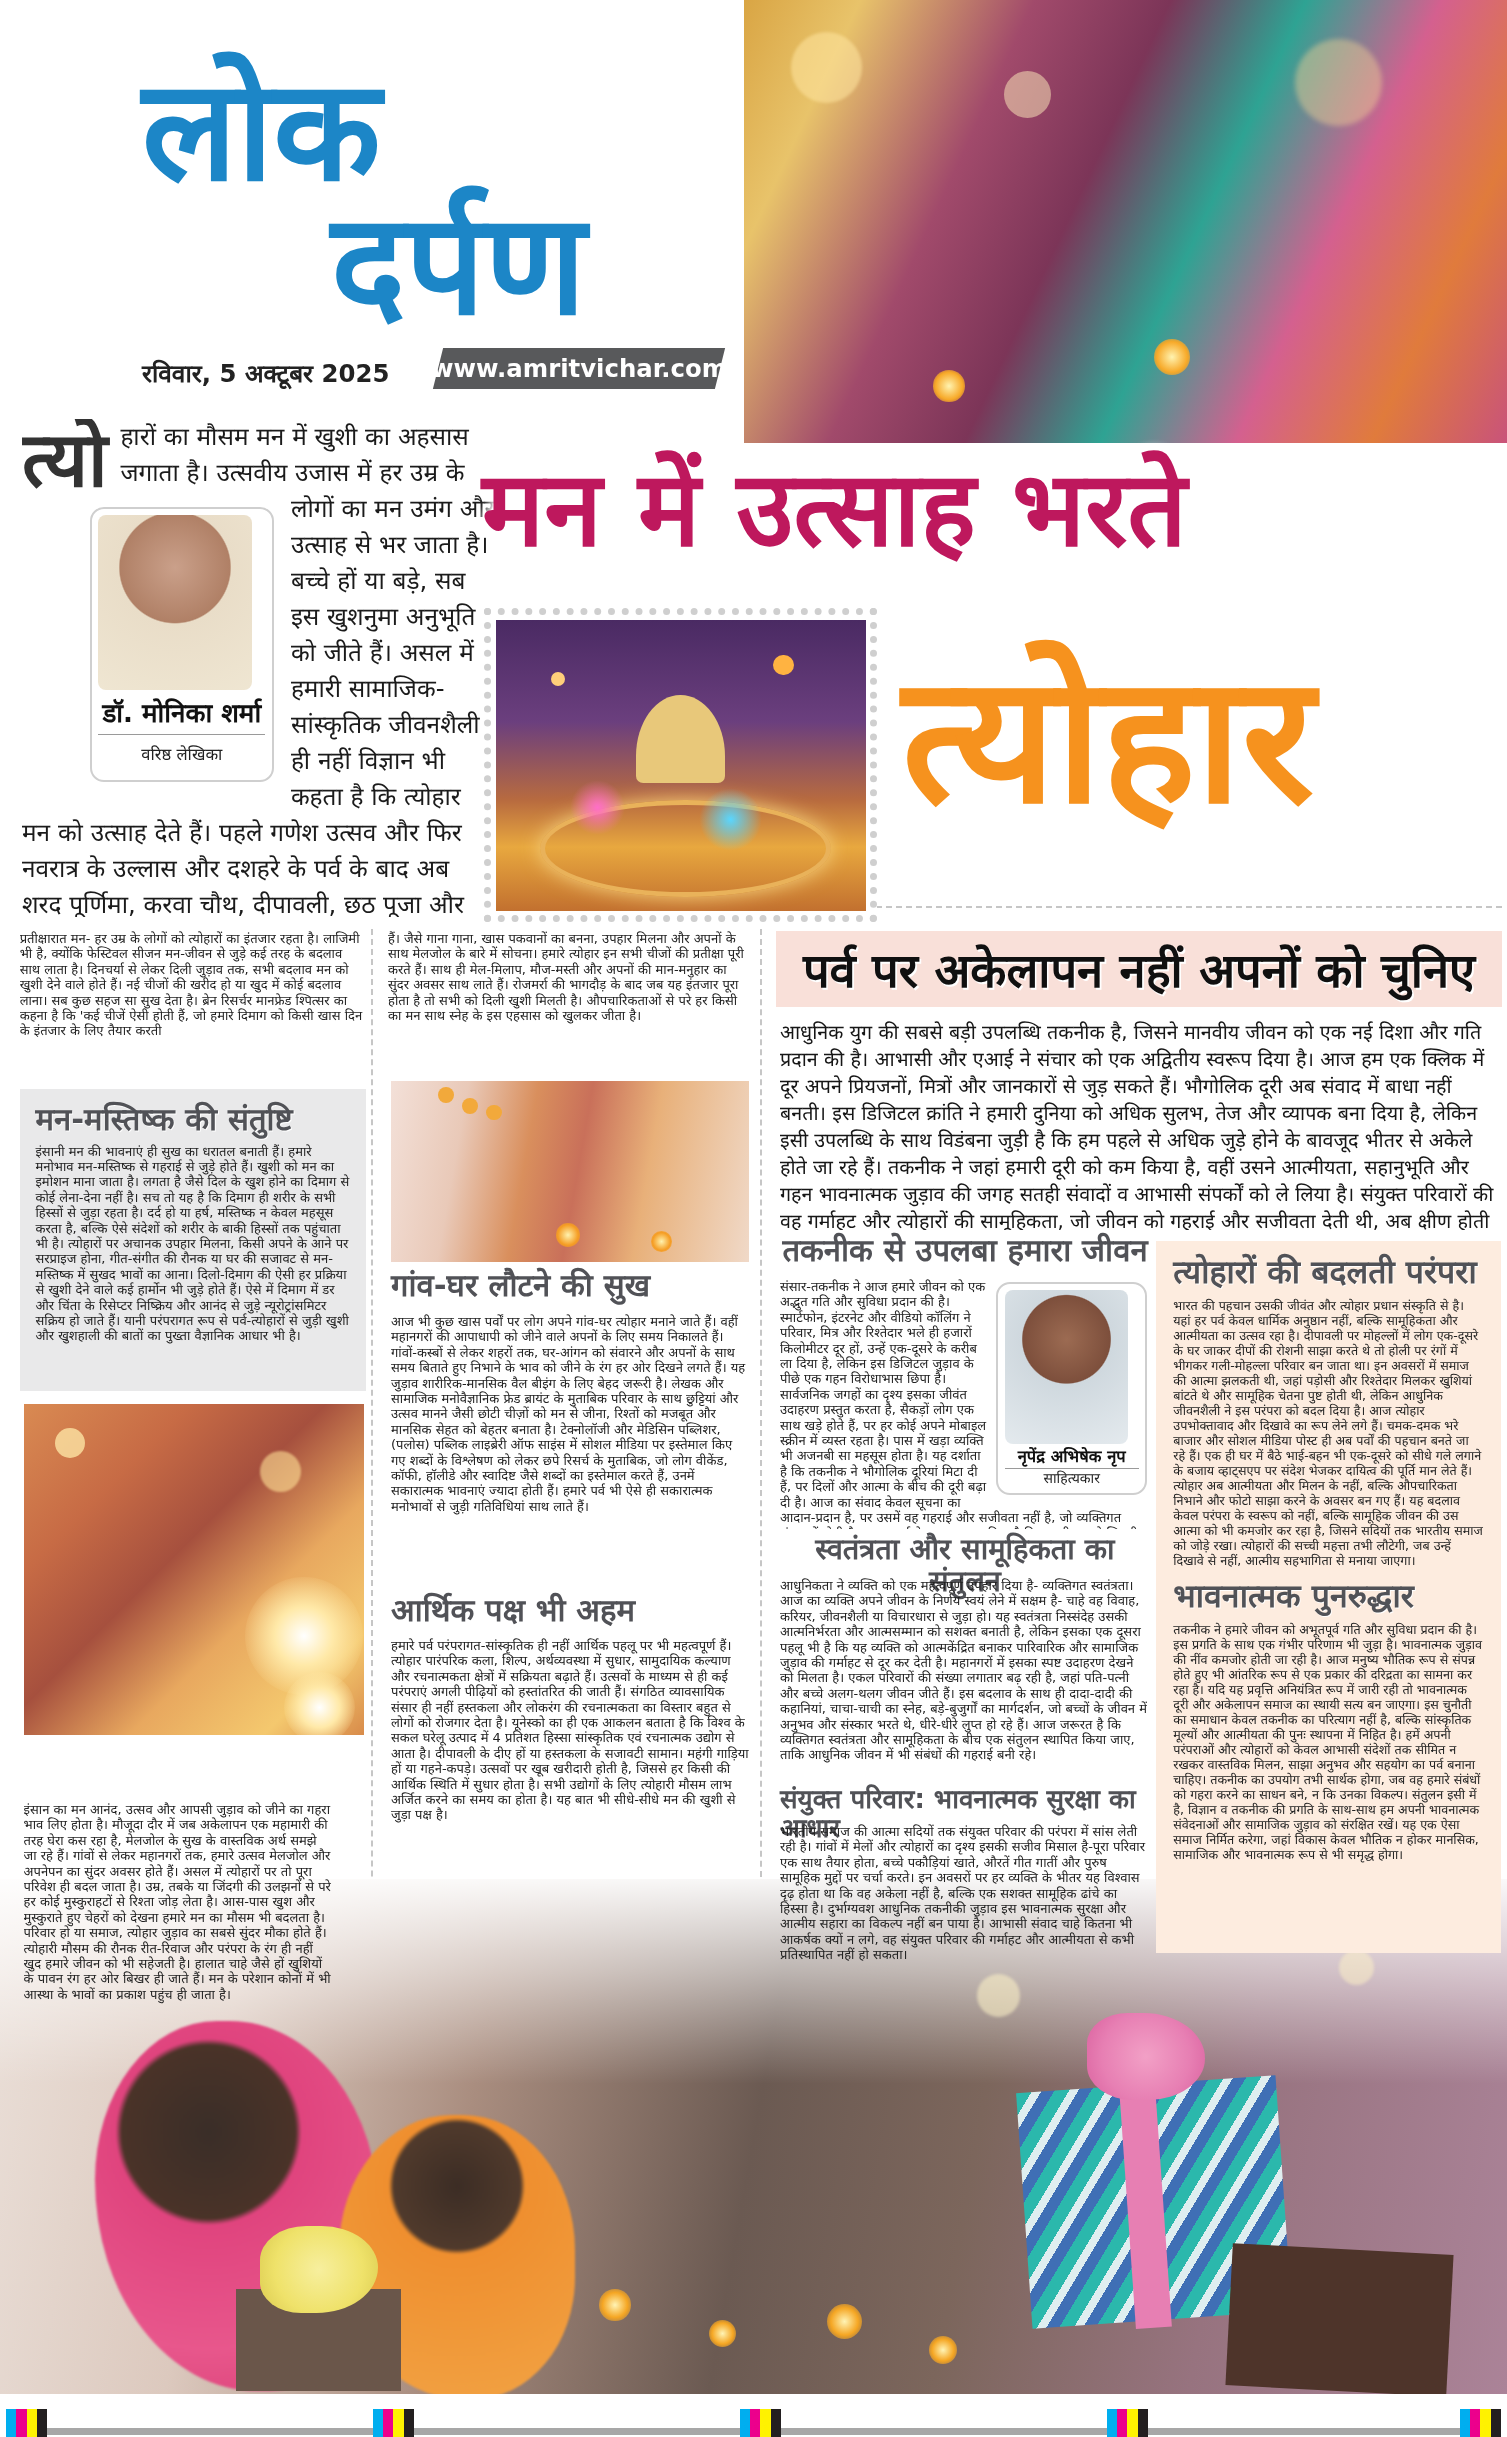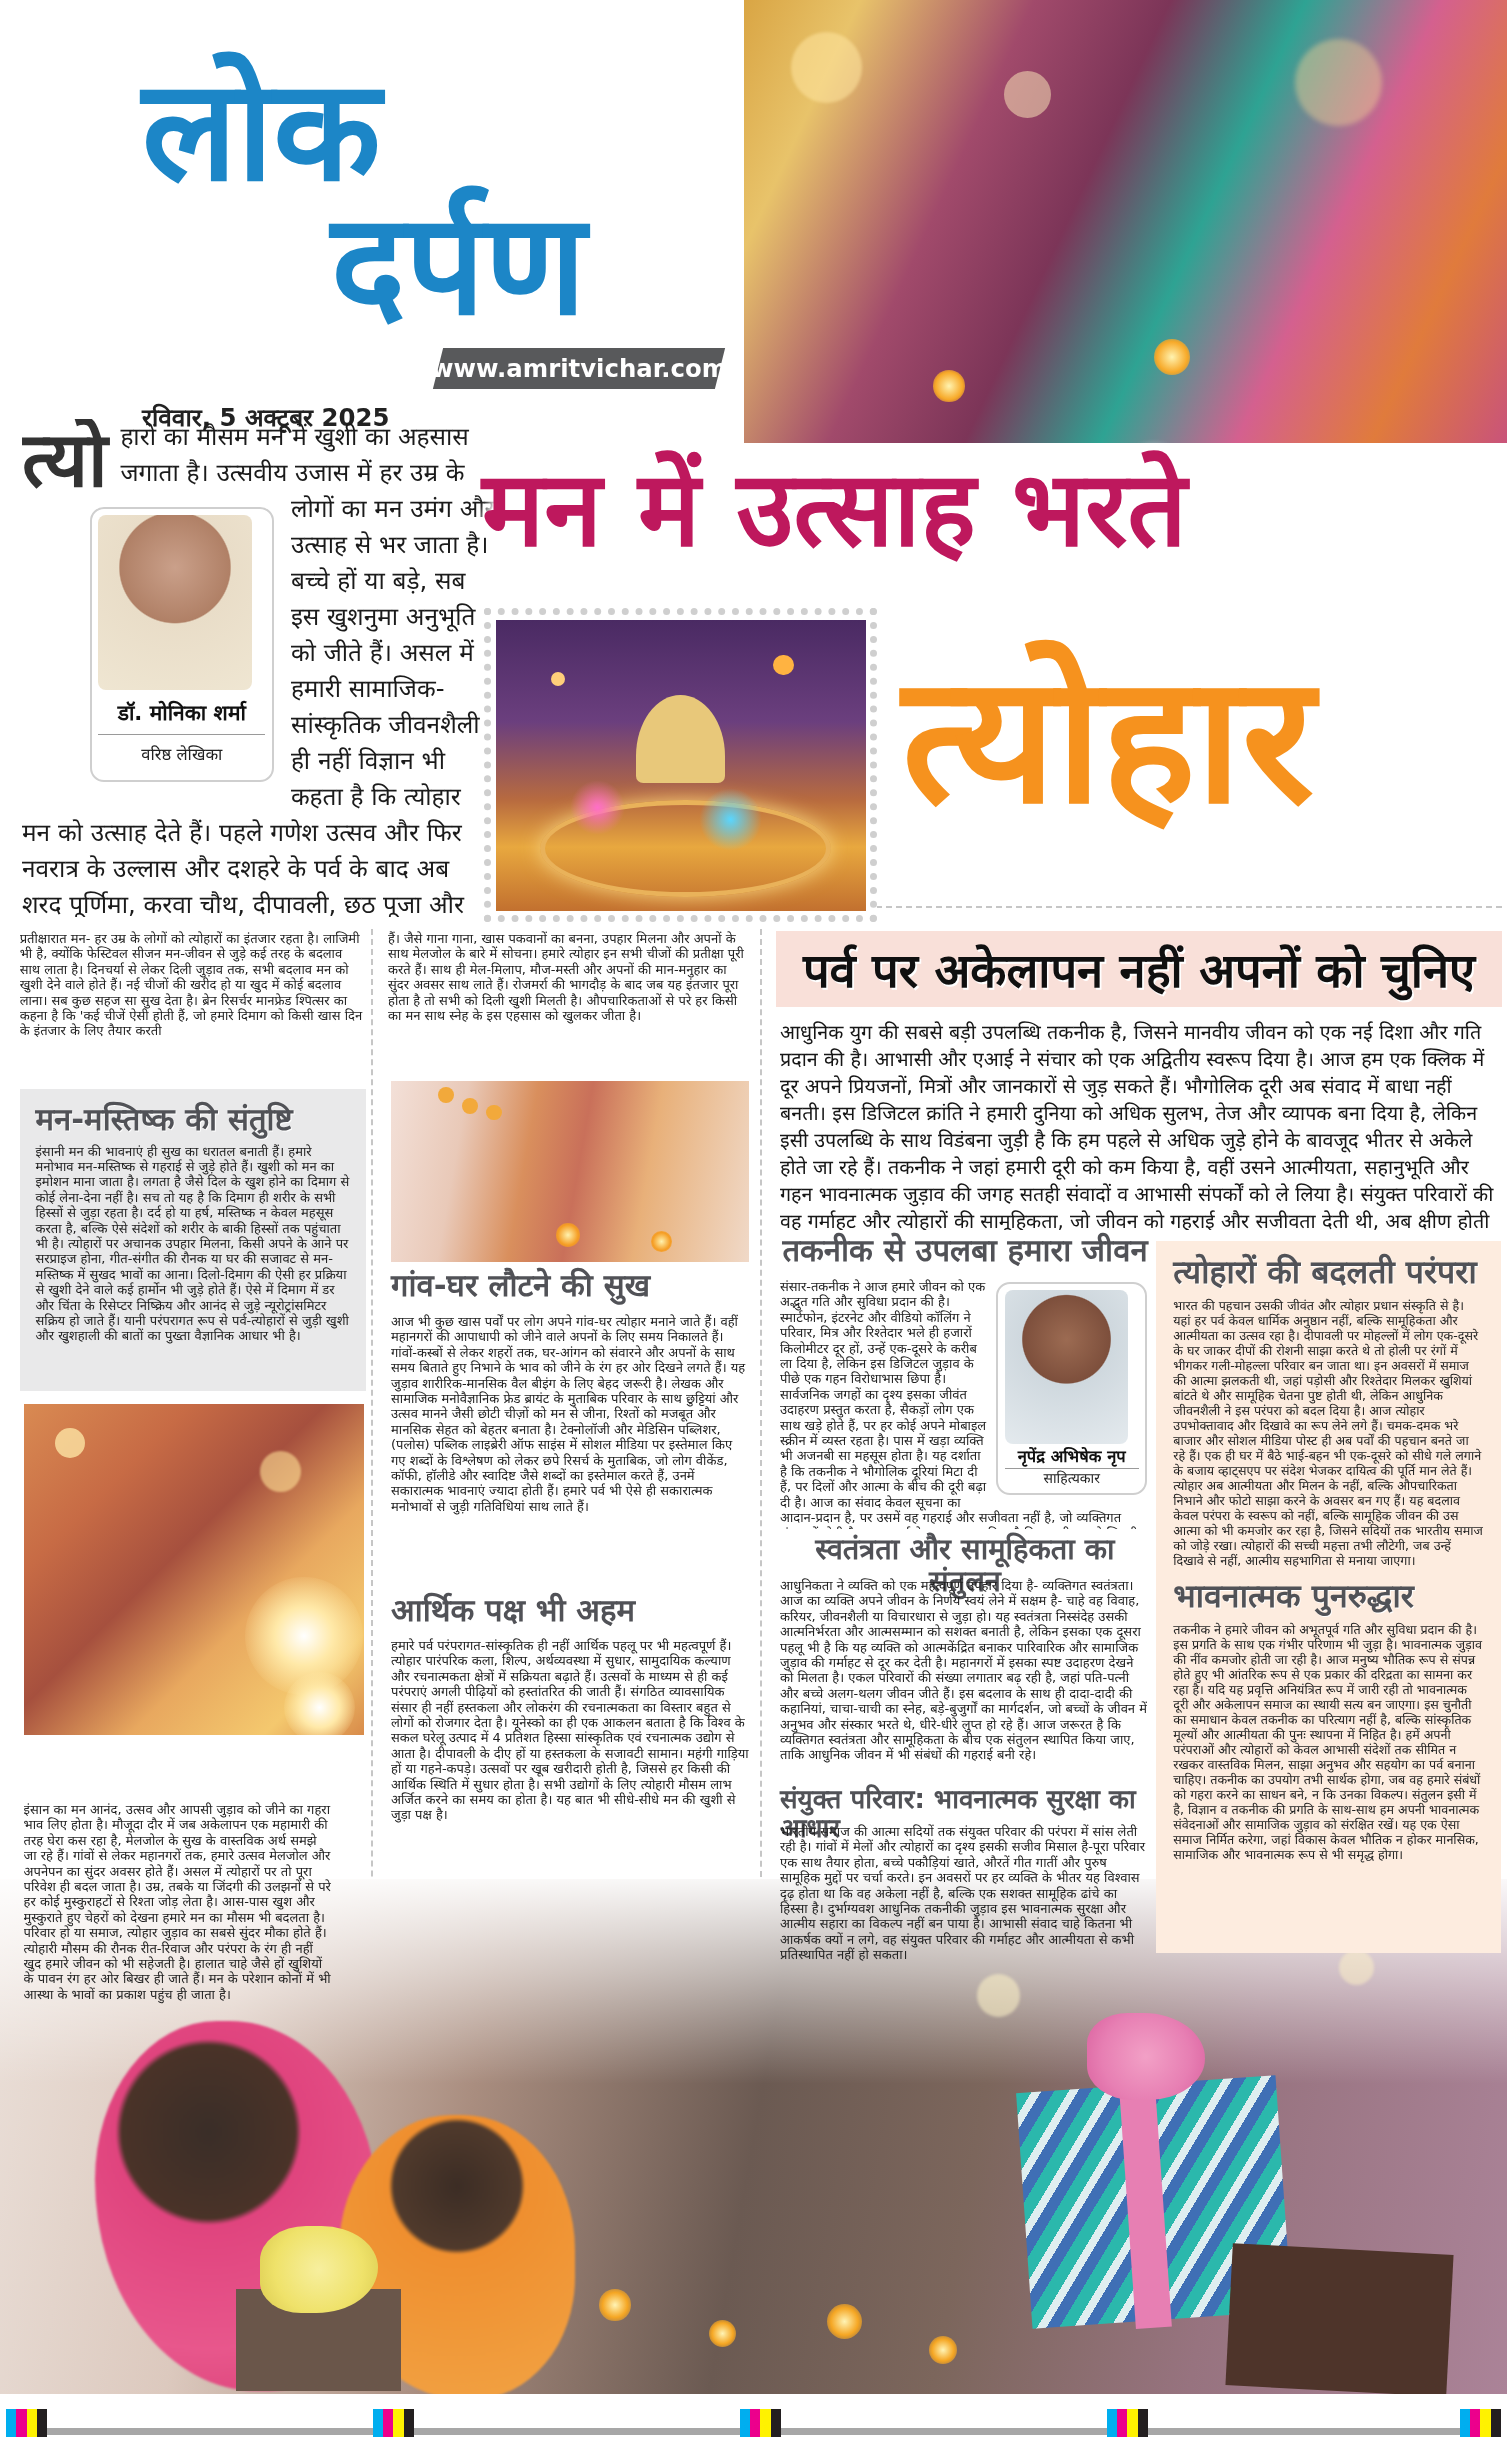--- a/index.html
+++ b/index.html
@@ -4,33 +4,33 @@
 <style>
   html,body{margin:0;padding:0;background:#ffffff;}
   #page{position:relative;width:1508px;height:2438px;background:#ffffff;overflow:hidden;
         font-family:"DejaVu Sans","Liberation Sans",sans-serif;color:#1c1c1c;}
   .abs{position:absolute;}
   .photo{overflow:hidden;}
   .bokeh{position:absolute;border-radius:50%;}
   
   .brand{font-weight:bold;color:#6d6e71;font-size:43px;letter-spacing:1.6px;}
   .logo{font-weight:bold;color:#1c86c7;font-size:140px;line-height:1;}
-  .dateline{font-weight:bold;color:#222;font-size:24.4px;margin-top:44px;}
+  .dateline{font-weight:bold;color:#222;font-size:24.4px;}
   .site-wrap{background:#58595b;transform:skewX(-14deg);display:flex;align-items:center;justify-content:center;}
   .site-txt{transform:skewX(14deg);color:#fff;font-weight:bold;font-size:24.4px;}
   
   .head1{font-weight:bold;color:#be185d;font-size:104px;line-height:1.05;white-space:nowrap;
          text-shadow:0 0 11px #fff,0 0 11px #fff,2.4px 2.4px 0 #fff;}
   .head2{font-weight:bold;color:#f6921e;font-size:177px;line-height:1;text-align:left;}
   
   .lead-txt{font-size:24.4px;line-height:36px;color:#1b1b1b;text-align:left;}
   .dropcap{float:left;font-size:76px;line-height:0.95;font-weight:bold;color:#333;padding:4.7px 12.6px 0 0;}
   .author-card{border:2.4px solid #cfcfcf;border-radius:14px;background:#fff;padding:6.3px 6.3px 3.2px 6.3px;text-align:center;}
   .author-photo{border-radius:7.9px;}
-  .author-name{font-weight:bold;font-size:21px;color:#111;margin-top:4.7px;border-bottom:1.6px solid #9a9a9a;padding-bottom:3.2px;}
+  .author-name{font-weight:bold;font-size:26px;color:#111;margin-top:4.7px;border-bottom:1.6px solid #9a9a9a;padding-bottom:3.2px;}
   .author-role{font-size:16.5px;color:#222;padding:2.4px 0 3.2px 0;}
   
   .body-txt{font-size:13px;line-height:15.4px;color:#222;text-align:left;}
   .sec-h{font-weight:bold;color:#515257;font-size:31px;line-height:1.1;text-shadow:0.8px 0.8px 0 #ffffff;}
   .graybox{background:#e9e9ea;padding:12.6px 15.8px;}
   .sidebox{background:#fdecdf;padding:14px 17.3px;}
   .pinkband{background:#f9e0d9;display:flex;align-items:center;justify-content:center;}
   .pinkband .t{font-weight:bold;color:#101010;font-size:47px;text-shadow:1.6px 1.6px 0 #fff;}
   .intro-txt{font-size:19.7px;line-height:27px;color:#161616;}
   .sep-v{border-left:2.4px dashed #c6c6c6;width:0;}

